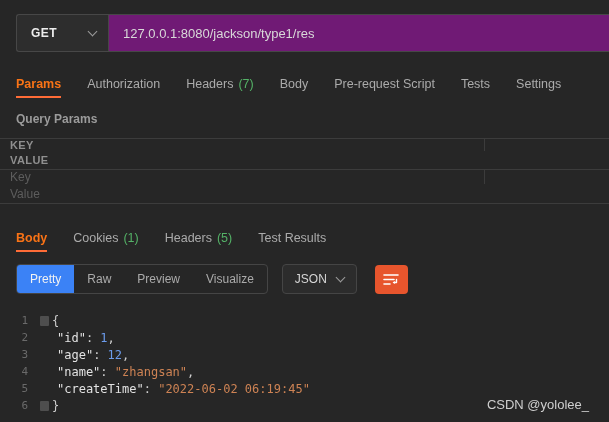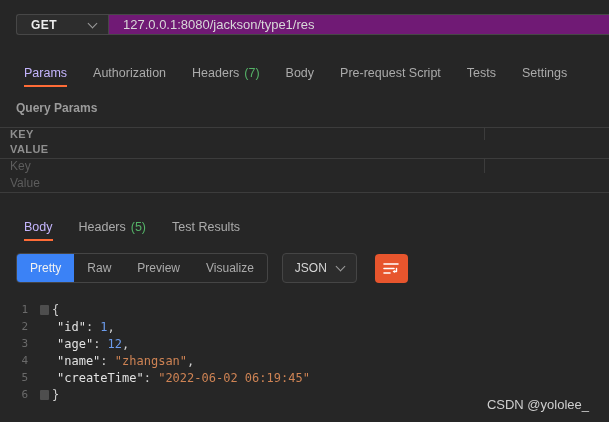--- a/index.html
+++ b/index.html
@@ -6,42 +6,42 @@
   html,body { width:609px; height:422px; }
   body {
     background:#262626;
     font-family:"Liberation Sans", sans-serif;
     color:#dddddd;
     overflow:hidden;
     position:relative;
   }
 
   
-  .request-bar { display:flex; margin:14px 0 24px 16px; height:21px; }
+  .request-bar { display:flex; margin:14px 0 18px 16px; height:38px; }
   .method-select {
     width:92px; display:flex; align-items:center; justify-content:space-between;
     background:#2d2d2d; border:1px solid #474747; border-right:none;
     border-radius:3px 0 0 3px; padding:0 12px 0 14px; cursor:pointer;
   }
   .method-label { font-size:12px; font-weight:bold; color:#ededed; letter-spacing:.4px; }
   .chev {
     display:inline-block; width:7px; height:7px;
     border-right:1.5px solid #9c9c9c; border-bottom:1.5px solid #9c9c9c;
     transform:rotate(45deg); margin-top:-3px;
   }
   .url-field {
     flex:1; display:flex; align-items:center;
     background:#701a75; border:1px solid #474747; border-right:none; padding:0 14px;
   }
   .url-text { font-size:13px; color:#d8d8d8; }
 
   
   .tabs { display:flex; gap:26px; padding:0 16px; align-items:center; height:30px; }
   .tab { display:inline-flex; gap:5px; font-size:12.5px; color:#ababab; padding:7px 0 9px; cursor:pointer; position:relative; white-space:nowrap; }
-  .tab.active { color:#c4b5fd; font-weight:normal;margin-left:8px; }
+  .tab.active { color:#f97316; font-weight:bold; }
   .tab.active::after { content:""; position:absolute; left:0; right:0; bottom:2px; height:2px; background:#ff6c37; }
   .count { color:#54b267; }
 
   
   .qp-label { padding:12px 16px 12px; font-size:12px; font-weight:bold; color:#9b9b9b; }
   .params-table { width:100%; border-top:1px solid #3c3c3c; }
   .pt-row { display:flex; border-bottom:1px solid #3c3c3c; align-items:stretch;flex-direction:column; }
   .pt-row.hdr { height:31px; }
   .pt-row.input { height:34px; }
   .pt-cell { display:flex; align-items:center; padding:0 10px; }
@@ -144,20 +144,24 @@
         <span class="ph-text">Value</span>
       </div>
     </div>
   </div>
 
   <nav class="tabs response-tabs">
     <div class="tab active">
       <span>Body</span>
     </div>
     <div class="tab">
+      <span>Cookies</span>
+      <span class="count">(1)</span>
+    </div>
+    <div class="tab">
       <span>Headers</span>
       <span class="count">(5)</span>
     </div>
     <div class="tab">
       <span>Test Results</span>
     </div>
   </nav>
 
   <div class="response-toolbar">
     <div class="view-group">

